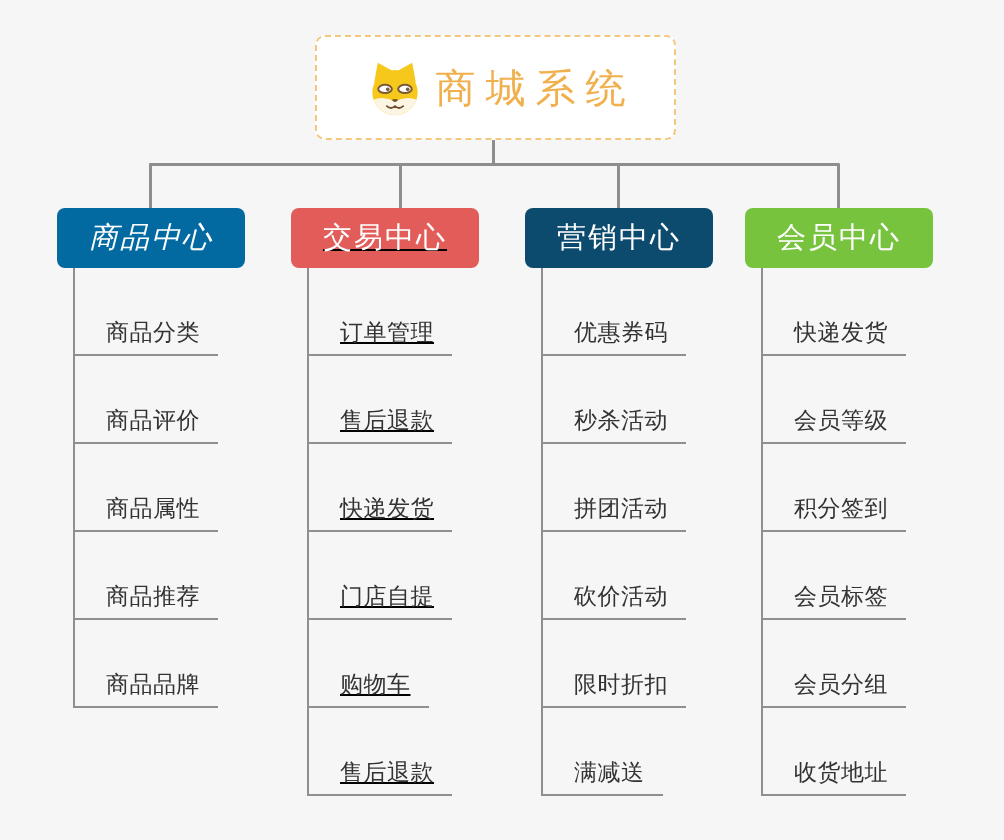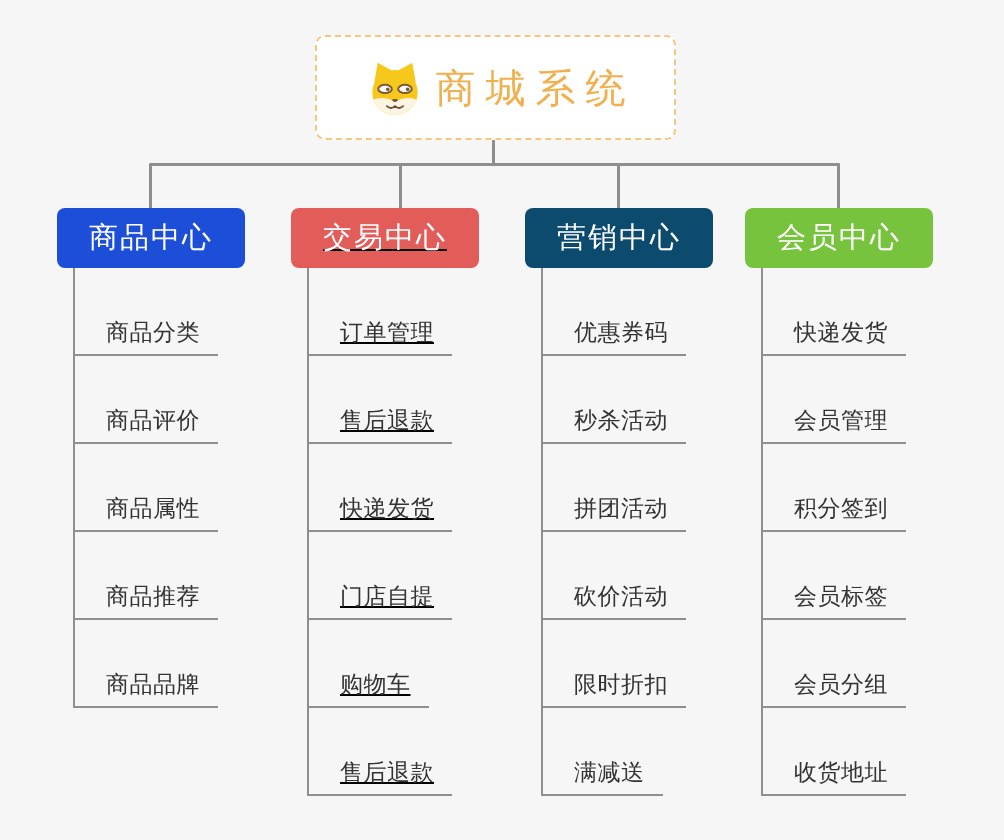--- a/index.html
+++ b/index.html
@@ -91,21 +91,21 @@
         <circle cx="24" cy="33.5" r="2" fill="#7a5b33"></circle>
         <circle cx="46" cy="33.5" r="2" fill="#7a5b33"></circle>
         <path d="M28.5 45 Q32 43 35.5 45 Q32 50 28.5 45 Z" fill="#6b4f2f"></path>
         <path d="M23 52 Q27.5 56 32 52 Q36.5 56 41 52" fill="none" stroke="#6b4f2f" stroke-width="2" stroke-linecap="round"></path>
       </svg>
     </span>
     <span id="root-title" style="color: rgb(240, 176, 78);">商城系统</span>
   </div>
 
   <div class="branch" id="branch-0">
-    <div class="branch-header" style="background-color: #1d4ed8;">商品中心</div>
+    <div class="branch-header" style="background-color: #0369a1; font-style: italic;">商品中心</div>
     <div class="branch-items">
       <div class="item">
           <span class="item-label">商品分类</span>
         </div>
       <div class="item">
           <span class="item-label">商品评价</span>
         </div>
       <div class="item">
           <span class="item-label">商品属性</span>
         </div>
@@ -166,21 +166,21 @@
     </div>
   </div>
 
   <div class="branch" id="branch-3">
     <div class="branch-header" style="background-color: rgb(119, 195, 61);">会员中心</div>
     <div class="branch-items">
       <div class="item">
           <span class="item-label">快递发货</span>
         </div>
       <div class="item">
-          <span class="item-label">会员管理</span>
+          <span class="item-label">会员等级</span>
         </div>
       <div class="item">
           <span class="item-label">积分签到</span>
         </div>
       <div class="item">
           <span class="item-label">会员标签</span>
         </div>
       <div class="item">
           <span class="item-label">会员分组</span>
         </div>

